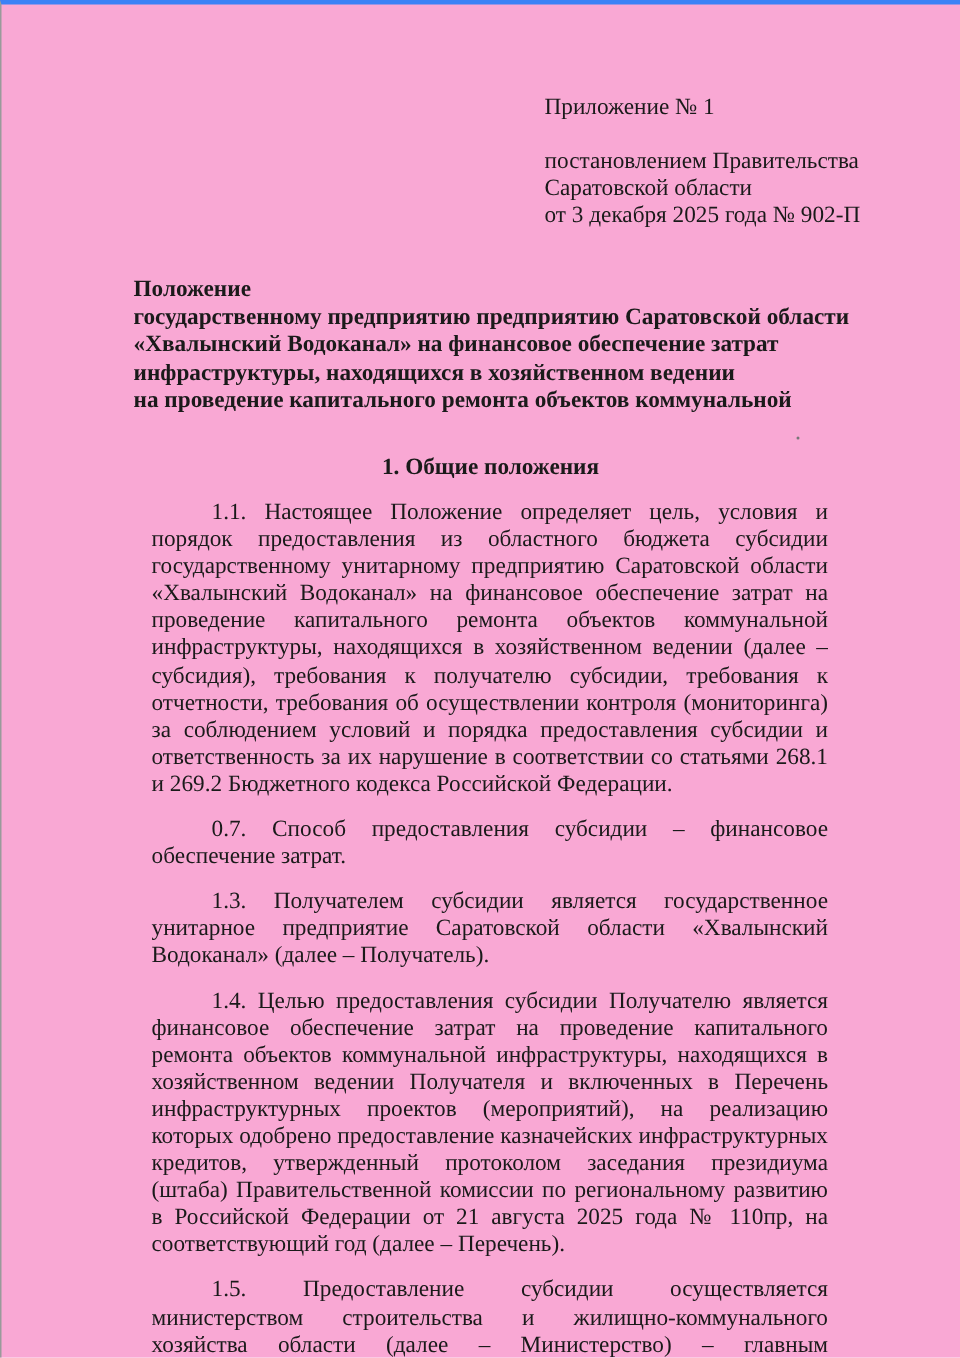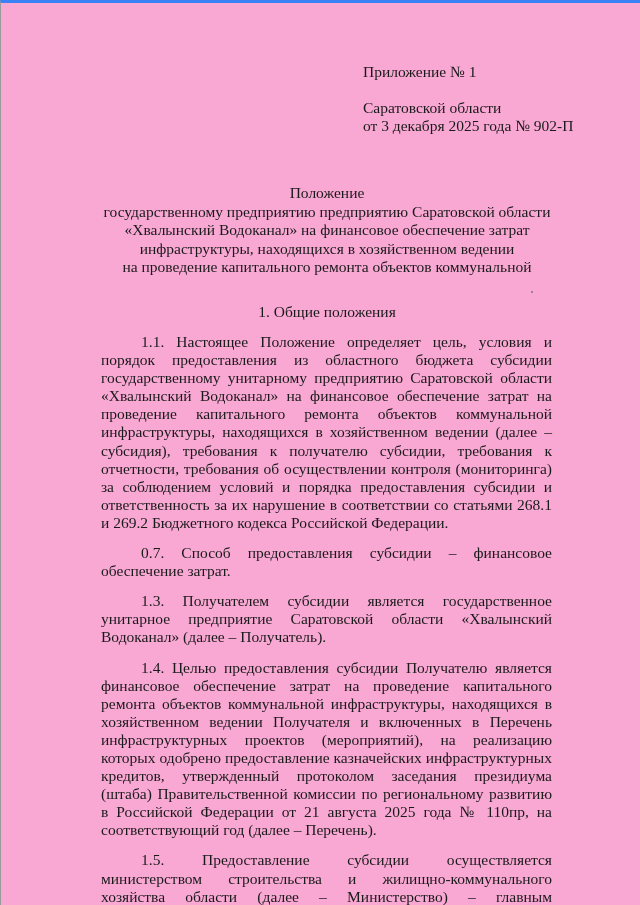--- a/index.html
+++ b/index.html
@@ -33,42 +33,42 @@
     }
     .approval .annex {
       margin-bottom: 18px;
     }
     .approval div { white-space: nowrap; }
     .title {
       position: absolute;
       left: 88px;
       width: 476px;
       top: 181px;
-      text-align: center;
-      font-weight: normal;
+      text-align: left;
+      font-weight: bold;
       font-size: 15.5px;
       line-height: 18.6px;
     }
     .title div { white-space: nowrap; }
     .dot {
       position: absolute;
       left: 530px;
       top: 288px;
       width: 2px;
       height: 2px;
       background: #777;
       border-radius: 1px;
     }
     .section-heading {
       position: absolute;
       left: 88px;
       width: 476px;
       top: 300px;
       text-align: center;
-      font-weight: normal;
+      font-weight: bold;
       font-size: 15.5px;
       line-height: 18px;
     }
     .body {
       position: absolute;
       left: 88px;
       width: 475px;
       top: 318px;
       font-size: 15.5px;
       line-height: 18.1px;
@@ -79,20 +79,21 @@
       margin: 12px;
     }
   </style>
 </head>
 <body>
 
 <div class="page">
 
   <div class="approval">
     <div class="annex">Приложение № 1</div>
+    <div>постановлением Правительства</div>
     <div>Саратовской области</div>
     <div>от 3 декабря 2025 года № 902-П</div>
   </div>
 
   <div class="title">
     <div>Положение</div>
     <div>государственному предприятию предприятию Саратовской области</div>
     <div>«Хвалынский Водоканал» на финансовое обеспечение затрат</div>
     <div>инфраструктуры, находящихся в хозяйственном ведении</div>
     <div>на проведение капитального ремонта объектов коммунальной</div>

